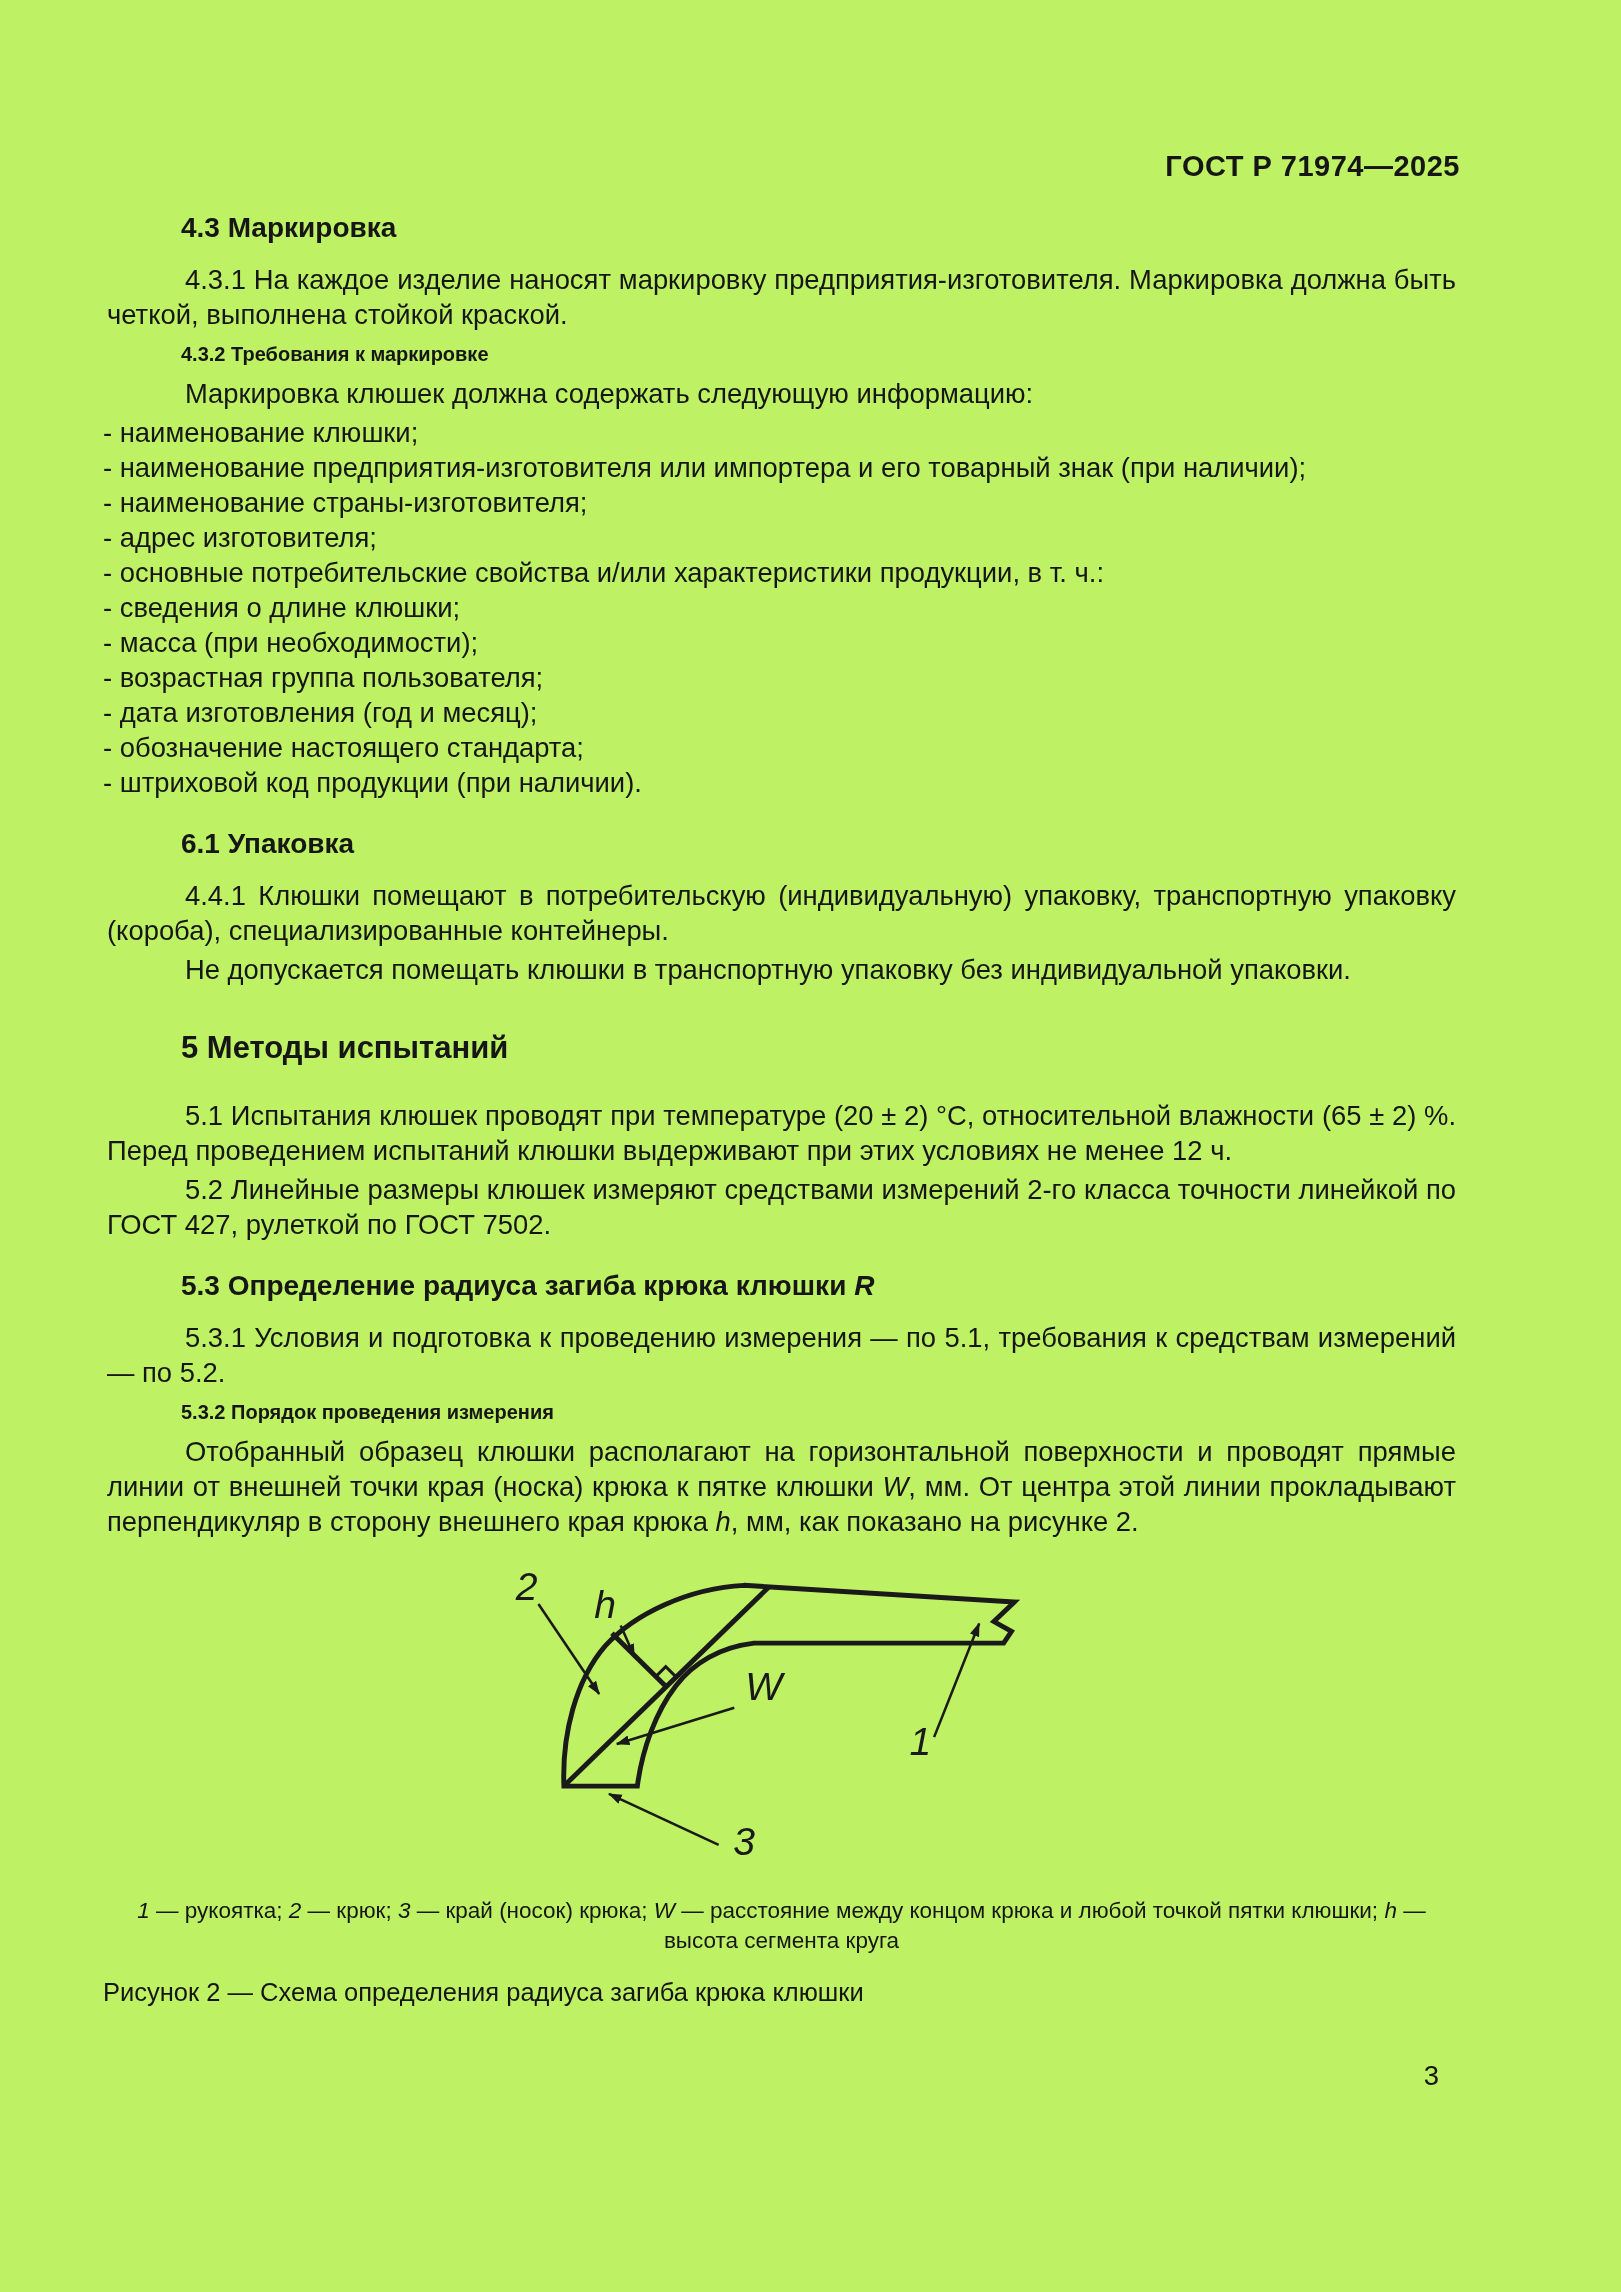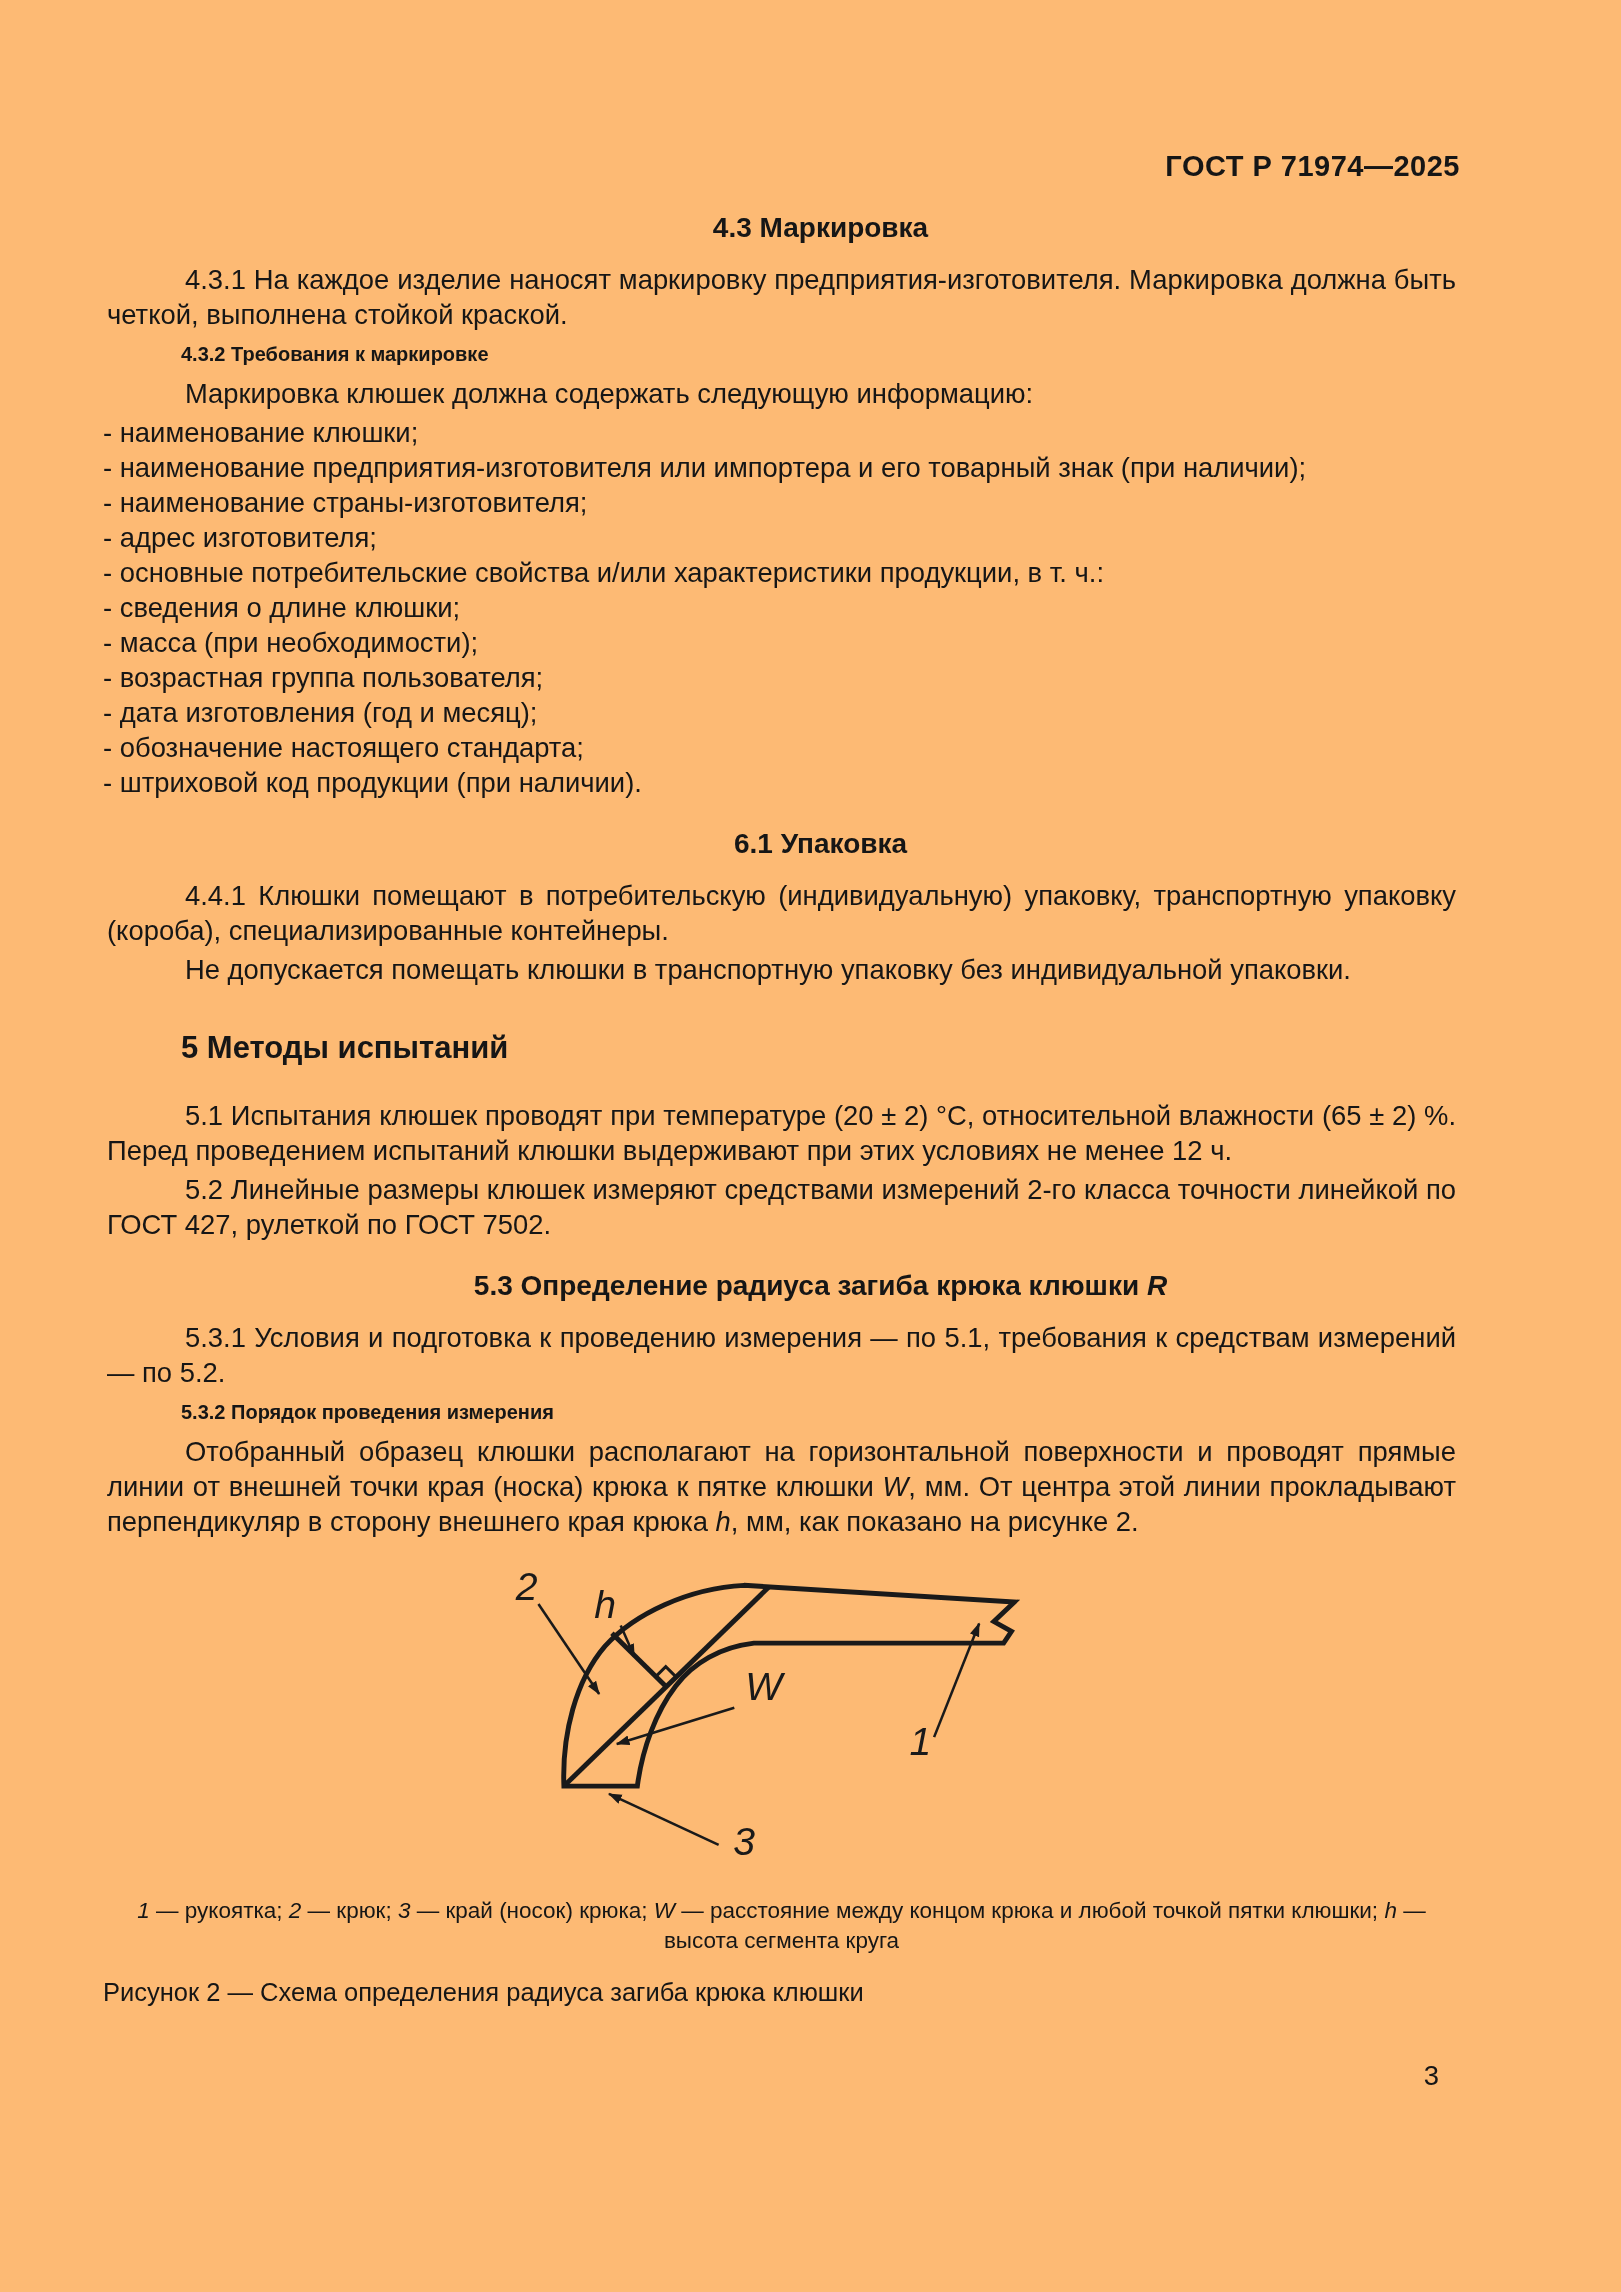--- a/index.html
+++ b/index.html
@@ -8,34 +8,33 @@
     font-family:"Liberation Sans", sans-serif;
     color:#161616;
     position:relative;
     overflow:hidden;
   }
   .page {
     box-sizing:border-box;
     width:1621px; height:2293px;
     padding:149px 161px 0 103px;
     position:relative;
-    background:#fdba74;
+    background:#bef264;
   }
   .doc-header {
     font-size:29px; font-weight:bold;
     text-align:right;
     line-height:35px;
     margin:0 0 11.8px 0;
     letter-spacing:0.5px;
   }
   .h-sub {
     font-size:28px; font-weight:bold;
     margin:25.5px 0 17.6px 78px;
     line-height:35px;
-    text-align:center;
   }
   .h-sub2 {
     font-size:20px; font-weight:bold;
     margin:0; text-indent:78px;
     line-height:36px;
   }
   .h-section {
     font-size:31px; font-weight:bold;
     margin:41px 0 31px 78px;
     line-height:39px;

